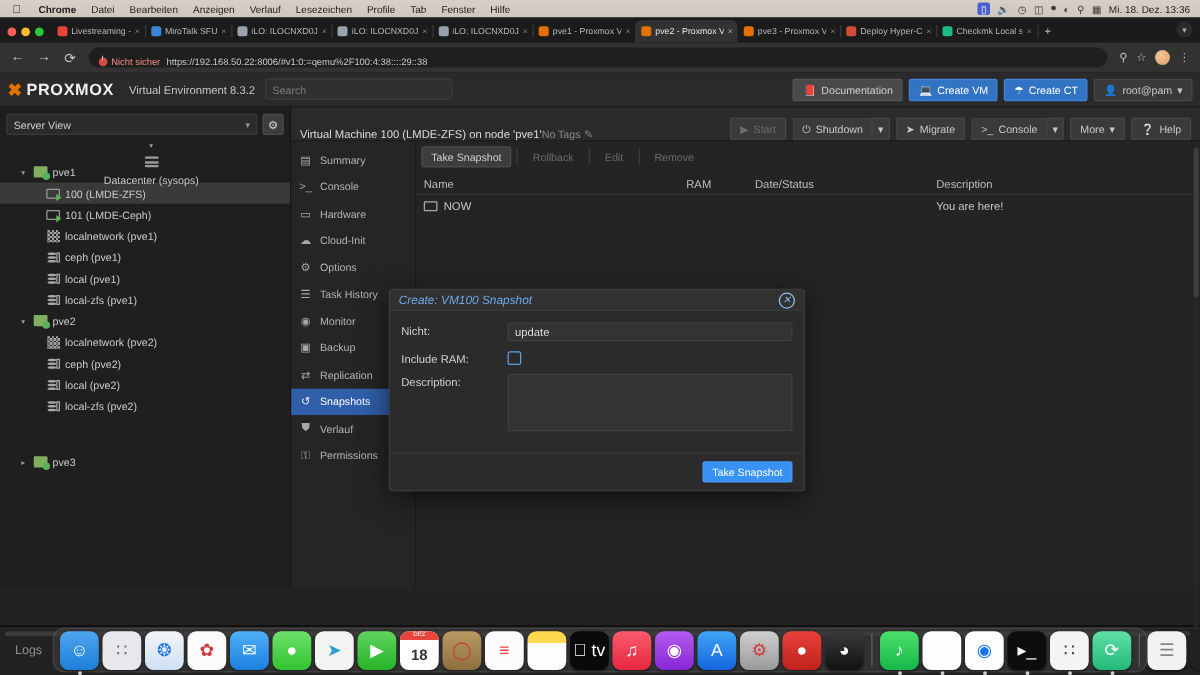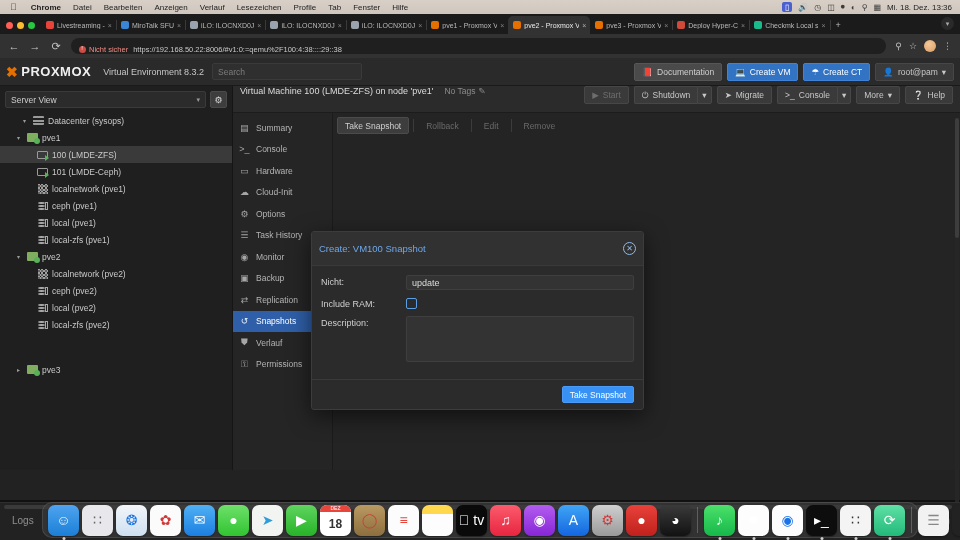--- a/index.html
+++ b/index.html
@@ -131,21 +131,21 @@
      background-blend-mode:multiply; }
   .ic-st { width:10px; height:10px; position:relative; }
   .ic-st i { position:absolute; left:0; width:7px; height:2.4px; background:#a8a8a8; border-radius:50%; }
   .ic-st i:nth-child(1){top:1px;} .ic-st i:nth-child(2){top:4px;} .ic-st i:nth-child(3){top:7px;}
   .ic-st b { position:absolute; right:0; top:1px; width:3px; height:8px; border:1px solid #a8a8a8; }
 
   
   .main { flex:1; background:#222; display:flex; position:relative; }
   .vm-bar {
     position:absolute; top:0; left:0; right:0; height:27px; background:#2b2b2b;
-    display:flex; align-items:flex-start; gap:11px; padding:0 7px; border-bottom:1px solid #1c1c1c;
+    display:flex; align-items:flex-end; gap:0; padding:0 7px; border-bottom:1px solid #1c1c1c;
   }
   .vm-title { font-size:9px; color:#dcdcdc; white-space:nowrap; }
   .no-tags { font-size:8.5px; color:#8c8c8c; display:flex; align-items:center; gap:3px; }
   .vm-actions { margin-left:auto; display:flex; align-items:center; gap:5px; }
   .split { display:inline-flex; }
   .split .btn:first-child { border-radius:2px 0 0 2px; border-right:none; }
   .split .caret { border-radius:0 2px 2px 0; padding:0 4px; }
 
   .nav {
     position:absolute; top:27px; left:0; width:100px; bottom:0; background:#252525;
@@ -176,22 +176,22 @@
   .now-cell { display:flex; align-items:center; gap:5px; }
   .mon { width:11px; height:8px; border:1.2px solid #a9a9a9; border-radius:1px; }
 
   
   .dialog {
     position:absolute; left:78px; top:145px; width:333px;
     background:#2b2b2b; border:1px solid #3c3c3c; border-radius:3px;
     box-shadow:0 6px 22px rgba(0,0,0,.55); z-index:40;
   }
   .dlg-head {
-    height:34px; background:#313131; display:flex; align-items:center; padding:0 7px;
-    border-bottom:1px solid #3a3a3a; border-radius:3px 3px 0 0;
+    height:17px; background:#313131; display:flex; align-items:center; padding:0 7px;
+    border-bottom:1px solid #3a3a3a; border-radius:3px 3px 0 0;font-style:italic;
   }
   .dlg-title { font-size:9.5px; color:#6ea8ea; }
   .dlg-close {
     margin-left:auto; width:13px; height:13px; border-radius:50%; border:1px solid #8fb9e8;
     color:#8fb9e8; font-size:8px; display:flex; align-items:center; justify-content:center; line-height:1;
   }
   .dlg-body { padding:9px 9px 10px; }
   .frow { display:flex; align-items:flex-start; margin-bottom:7px; }
   .flabel { width:85px; font-size:9px; color:#cfcfcf; padding-top:2px; }
   .finput {
@@ -397,21 +397,21 @@
 
       <div class="sidebar">
         <div class="sv-bar">
           <span class="sv-select">
             <span>Server View</span>
             <span class="cv">▾</span>
           </span>
           <span class="gear">⚙</span>
         </div>
         <div class="tree" id="tree">
-            <div class="trow" style="padding-left: 20px;">
+            <div class="trow" style="padding-left: 10px; flex-direction: column;">
               <span class="arrow">▾</span>
               <span class="ico">
                 <span class="ic-dc"></span>
               </span>
               <span>Datacenter (sysops)</span>
             </div>
             <div class="trow" style="padding-left: 14px;">
               <span class="arrow">▾</span>
               <span class="ico">
                 <span class="ic-node"></span>
@@ -631,20 +631,43 @@
         <div class="content">
           <div class="snap-toolbar" id="snaptb">
               <span class="tbtn">Take Snapshot</span>
               <span class="vsep"></span>
               <span class="tbtn dis">Rollback</span>
               <span class="vsep"></span>
               <span class="tbtn dis">Edit</span>
               <span class="vsep"></span>
               <span class="tbtn dis">Remove</span>
             </div>
+          <table class="snaps">
+            <thead>
+                <tr id="snaphead">
+                  <th style="width: 210px;">Name</th>
+                  <th style="width: 55px;">RAM</th>
+                  <th style="width: 145px;">Date/Status</th>
+                  <th style="width: auto;">Description</th>
+                </tr>
+              </thead>
+            <tbody id="snapbody">
+                <tr>
+                  <td>
+                    <span class="now-cell">
+                      <span class="mon"></span>
+                      <span>NOW</span>
+                    </span>
+                  </td>
+                  <td></td>
+                  <td></td>
+                  <td>You are here!</td>
+                </tr>
+              </tbody>
+          </table>
         </div>
 
         <div class="dialog">
           <div class="dlg-head">
             <span class="dlg-title">Create: VM100 Snapshot</span>
             <span class="dlg-close">✕</span>
           </div>
           <div class="dlg-body">
             <div class="frow">
               <span class="flabel">Nicht:</span>

